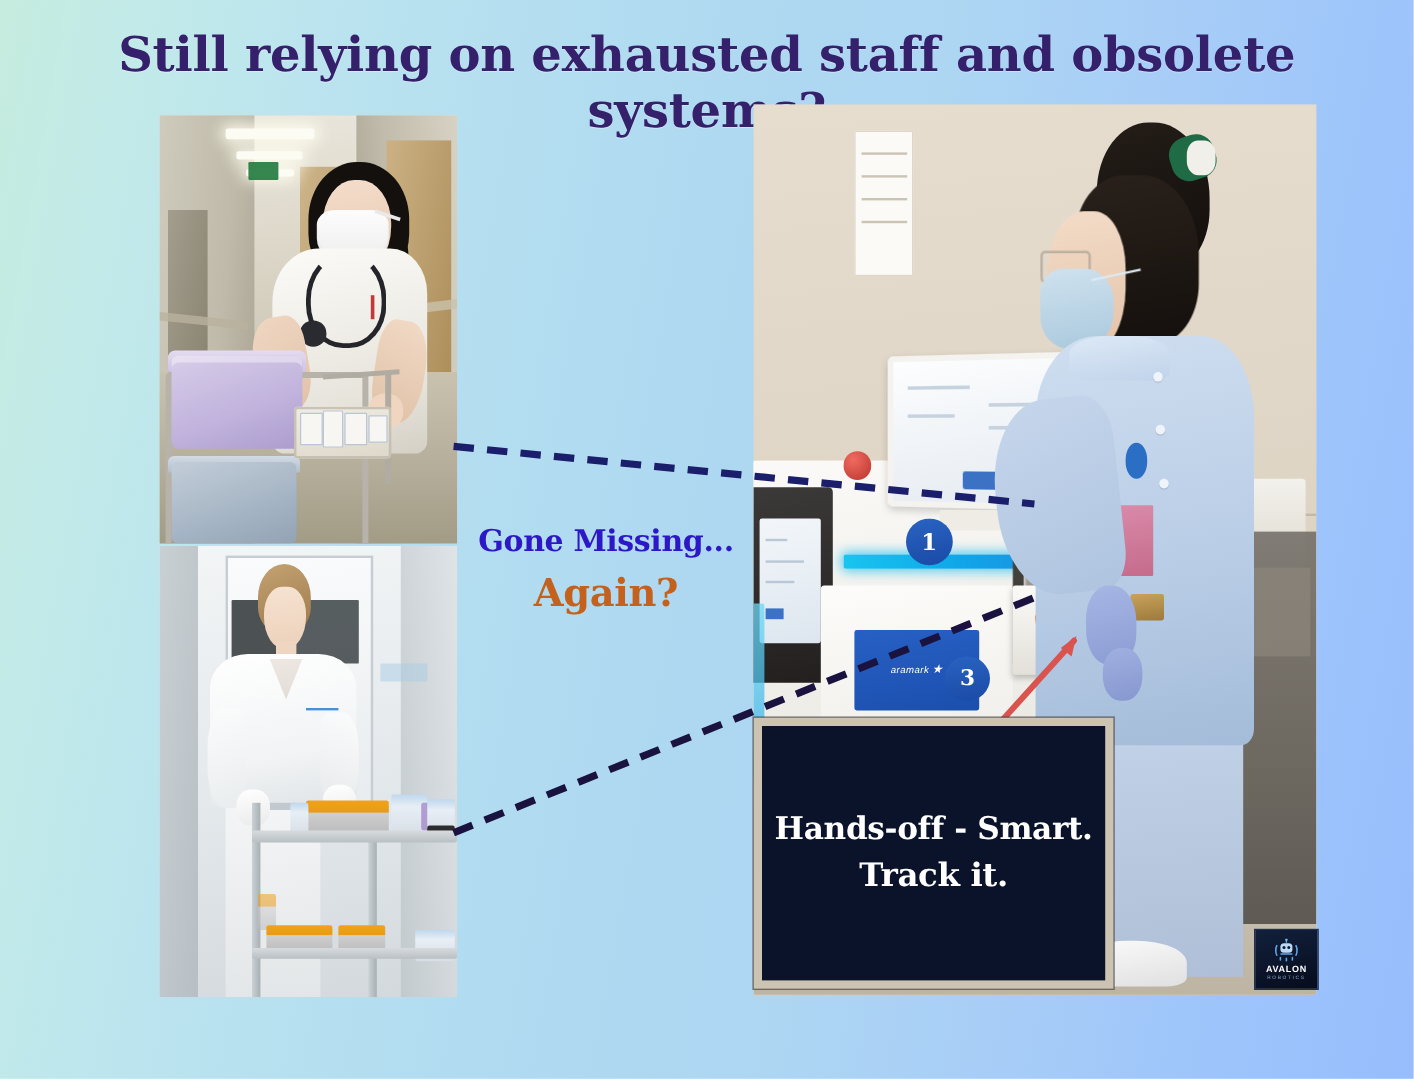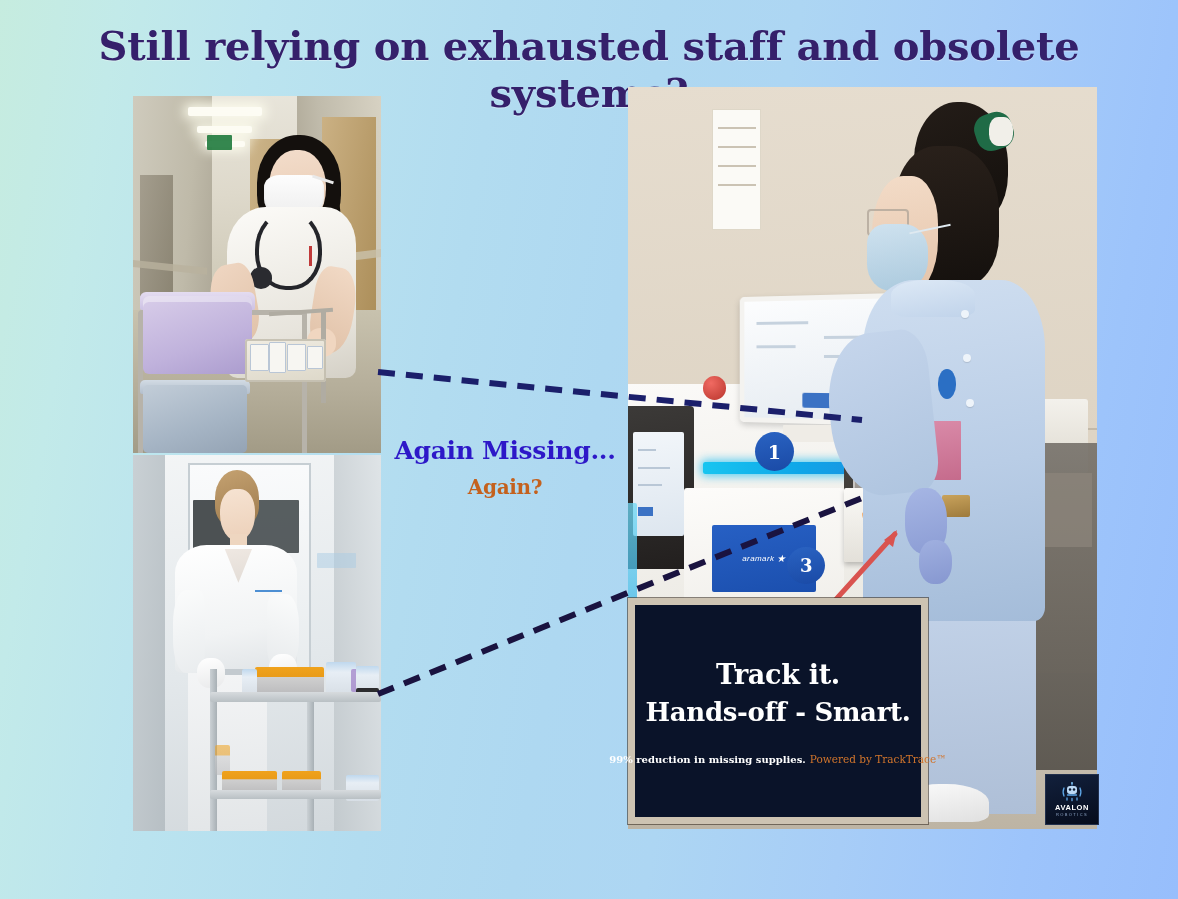--- a/index.html
+++ b/index.html
@@ -283,21 +283,21 @@
     background:radial-gradient(circle at 50% 40%,#e6e2d8,#cf4f55 60%,#2f7a4a 61%);border-radius:2px;}
   .n3-legs{position:absolute;left:57%;top:70%;width:30%;height:28%;
     background:linear-gradient(175deg,#c2d2e8,#aebfd7);}
   .n3-shoe{position:absolute;left:59%;top:94%;width:18%;height:5%;
     background:linear-gradient(170deg,#fafafa,#e0e0e0);border-radius:40% 50% 20% 20%;}
 
   
   .center-text{position:absolute;left:380px;top:436px;width:250px;text-align:center;
     font-family:"DejaVu Serif",serif;font-weight:bold;line-height:1.22;}
   .ct-1,.ct-2{display:block;font-size:25px;color:#2d18c8;letter-spacing:-.3px;}
-  .ct-3{display:block;font-size:20px;color:#c4611d;margin-top:8px;letter-spacing:-.3px;}
+  .ct-3{display:block;font-size:32px;color:#c4611d;margin-top:8px;letter-spacing:-.3px;}
 
   
   .connector{position:absolute;left:0;top:0;width:1178px;height:899px;pointer-events:none;}
 
   
   #callout-box{position:absolute;left:628px;top:598px;width:300px;height:226px;
     background:#0a1329;border:7px solid #cdc3b2;box-sizing:border-box;
     box-shadow:0 0 0 1px rgba(60,50,40,.6);
     display:flex;flex-direction:column;align-items:center;justify-content:center;}
   .co-line{display:block;color:#ffffff;font-family:"DejaVu Serif",serif;
@@ -488,38 +488,34 @@
       <div class="n3-badge"></div>
       <div class="n3-arm"></div>
       <div class="n3-watch"></div>
       <div class="n3-glove"></div>
       <div class="n3-glove2"></div>
       <div class="n3-shoe"></div>
     </div>
   </div>
 
   <div class="center-text">
-    <span class="ct-2">Again Missing...</span>
+    <span class="ct-2">Gone Missing...</span>
     <span class="ct-3">Again?</span>
   </div>
 
   <svg class="connector" viewBox="0 0 1178 899">
     <line x1="378" y1="372" x2="862" y2="420" stroke="#1b1f6b" stroke-width="6" stroke-dasharray="17 11" stroke-linecap="butt"></line>
     <line x1="378" y1="694" x2="862" y2="498" stroke="#1a1340" stroke-width="6" stroke-dasharray="17 11" stroke-linecap="butt"></line>
     <line x1="811" y1="627" x2="895" y2="534" stroke="#d9534f" stroke-width="5" stroke-linecap="round"></line>
     <polygon points="897,530 884,540 893,547" fill="#d9534f"></polygon>
   </svg>
 
   <div id="callout-box">
+    <span class="co-line wide">Hands-off - Smart.</span>
     <span class="co-line">Track it.</span>
-    <span class="co-line wide">Hands-off - Smart.</span>
-    <div class="co-foot">
-      <span class="stat">99% reduction in missing supplies.</span>
-      <span class="powered">Powered by TrackTrace™</span>
-    </div>
   </div>
 
   <div id="avalon-badge">
     <svg width="24" height="20" viewBox="0 0 24 20">
       <g fill="none" stroke="#5fa8e8" stroke-width="1.3" stroke-linecap="round">
         <path d="M4 6 Q2.2 10 4 14"></path>
         <path d="M20 6 Q21.8 10 20 14"></path>
         <path d="M7 16 v2 M12 16.5 v2.2 M17 16 v2"></path>
         <path d="M7.5 13 h9"></path>
       </g>

